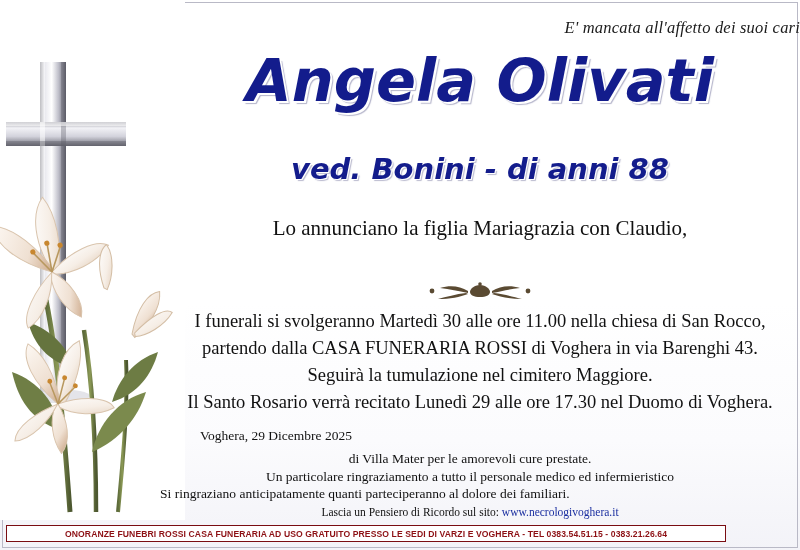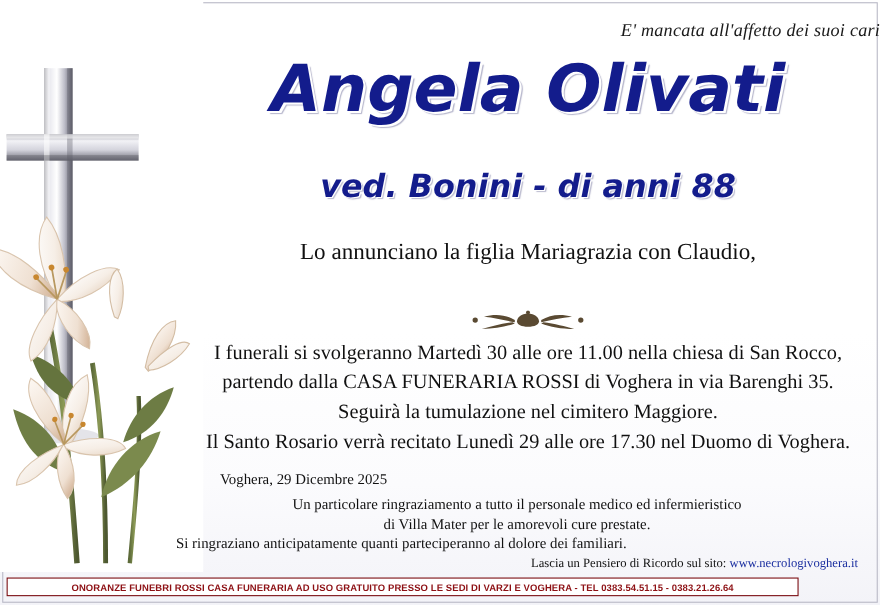--- a/index.html
+++ b/index.html
@@ -156,21 +156,21 @@
     text-align: left;
     font-size: 13.5px;
     color: #111111;
   }
 
   .memory {
     position: absolute;
     top: 506px;
     left: 0;
     width: 620px;
-    text-align: right;
+    text-align: center;
     font-size: 11.5px;
     color: #111111;
   }
   .memory .link { color: #1b2fa0; }
 
   
   #seal {
     position: absolute;
     right: 10px;
     bottom: 42px;
@@ -332,30 +332,30 @@
           <path d="M84 11 C 94 12, 104 15, 112 17 C 100 17, 90 15, 82 12 Z"></path>
           <circle cx="22" cy="9" r="2.4"></circle>
           <circle cx="118" cy="9" r="2.4"></circle>
           <circle cx="70" cy="2" r="1.8"></circle>
         </g>
       </svg>
     </div>
 
     <div class="funeral">
       <div>I funerali si svolgeranno Martedì 30 alle ore 11.00 nella chiesa di San Rocco,</div>
-      <div>partendo dalla CASA FUNERARIA ROSSI di Voghera in via Barenghi 35.</div>
+      <div>partendo dalla CASA FUNERARIA ROSSI di Voghera in via Barenghi 43.</div>
       <div>Seguirà la tumulazione nel cimitero Maggiore.</div>
       <div>Il Santo Rosario verrà recitato Lunedì 29 alle ore 17.30 nel Duomo di Voghera.</div>
     </div>
 
     <div class="place-date">Voghera, 29 Dicembre 2025</div>
 
     <div class="thanks">
+      <div>di Villa Mater per le amorevoli cure prestate.</div>
       <div>Un particolare ringraziamento a tutto il personale medico ed infermieristico</div>
-      <div>di Villa Mater per le amorevoli cure prestate.</div>
     </div>
 
     <div class="thanks2">Si ringraziano anticipatamente quanti parteciperanno al dolore dei familiari.</div>
 
     <div class="memory">
       <span>Lascia un Pensiero di Ricordo sul sito: </span><span class="link">www.necrologivoghera.it</span>
     </div>
   </div>
 
 

